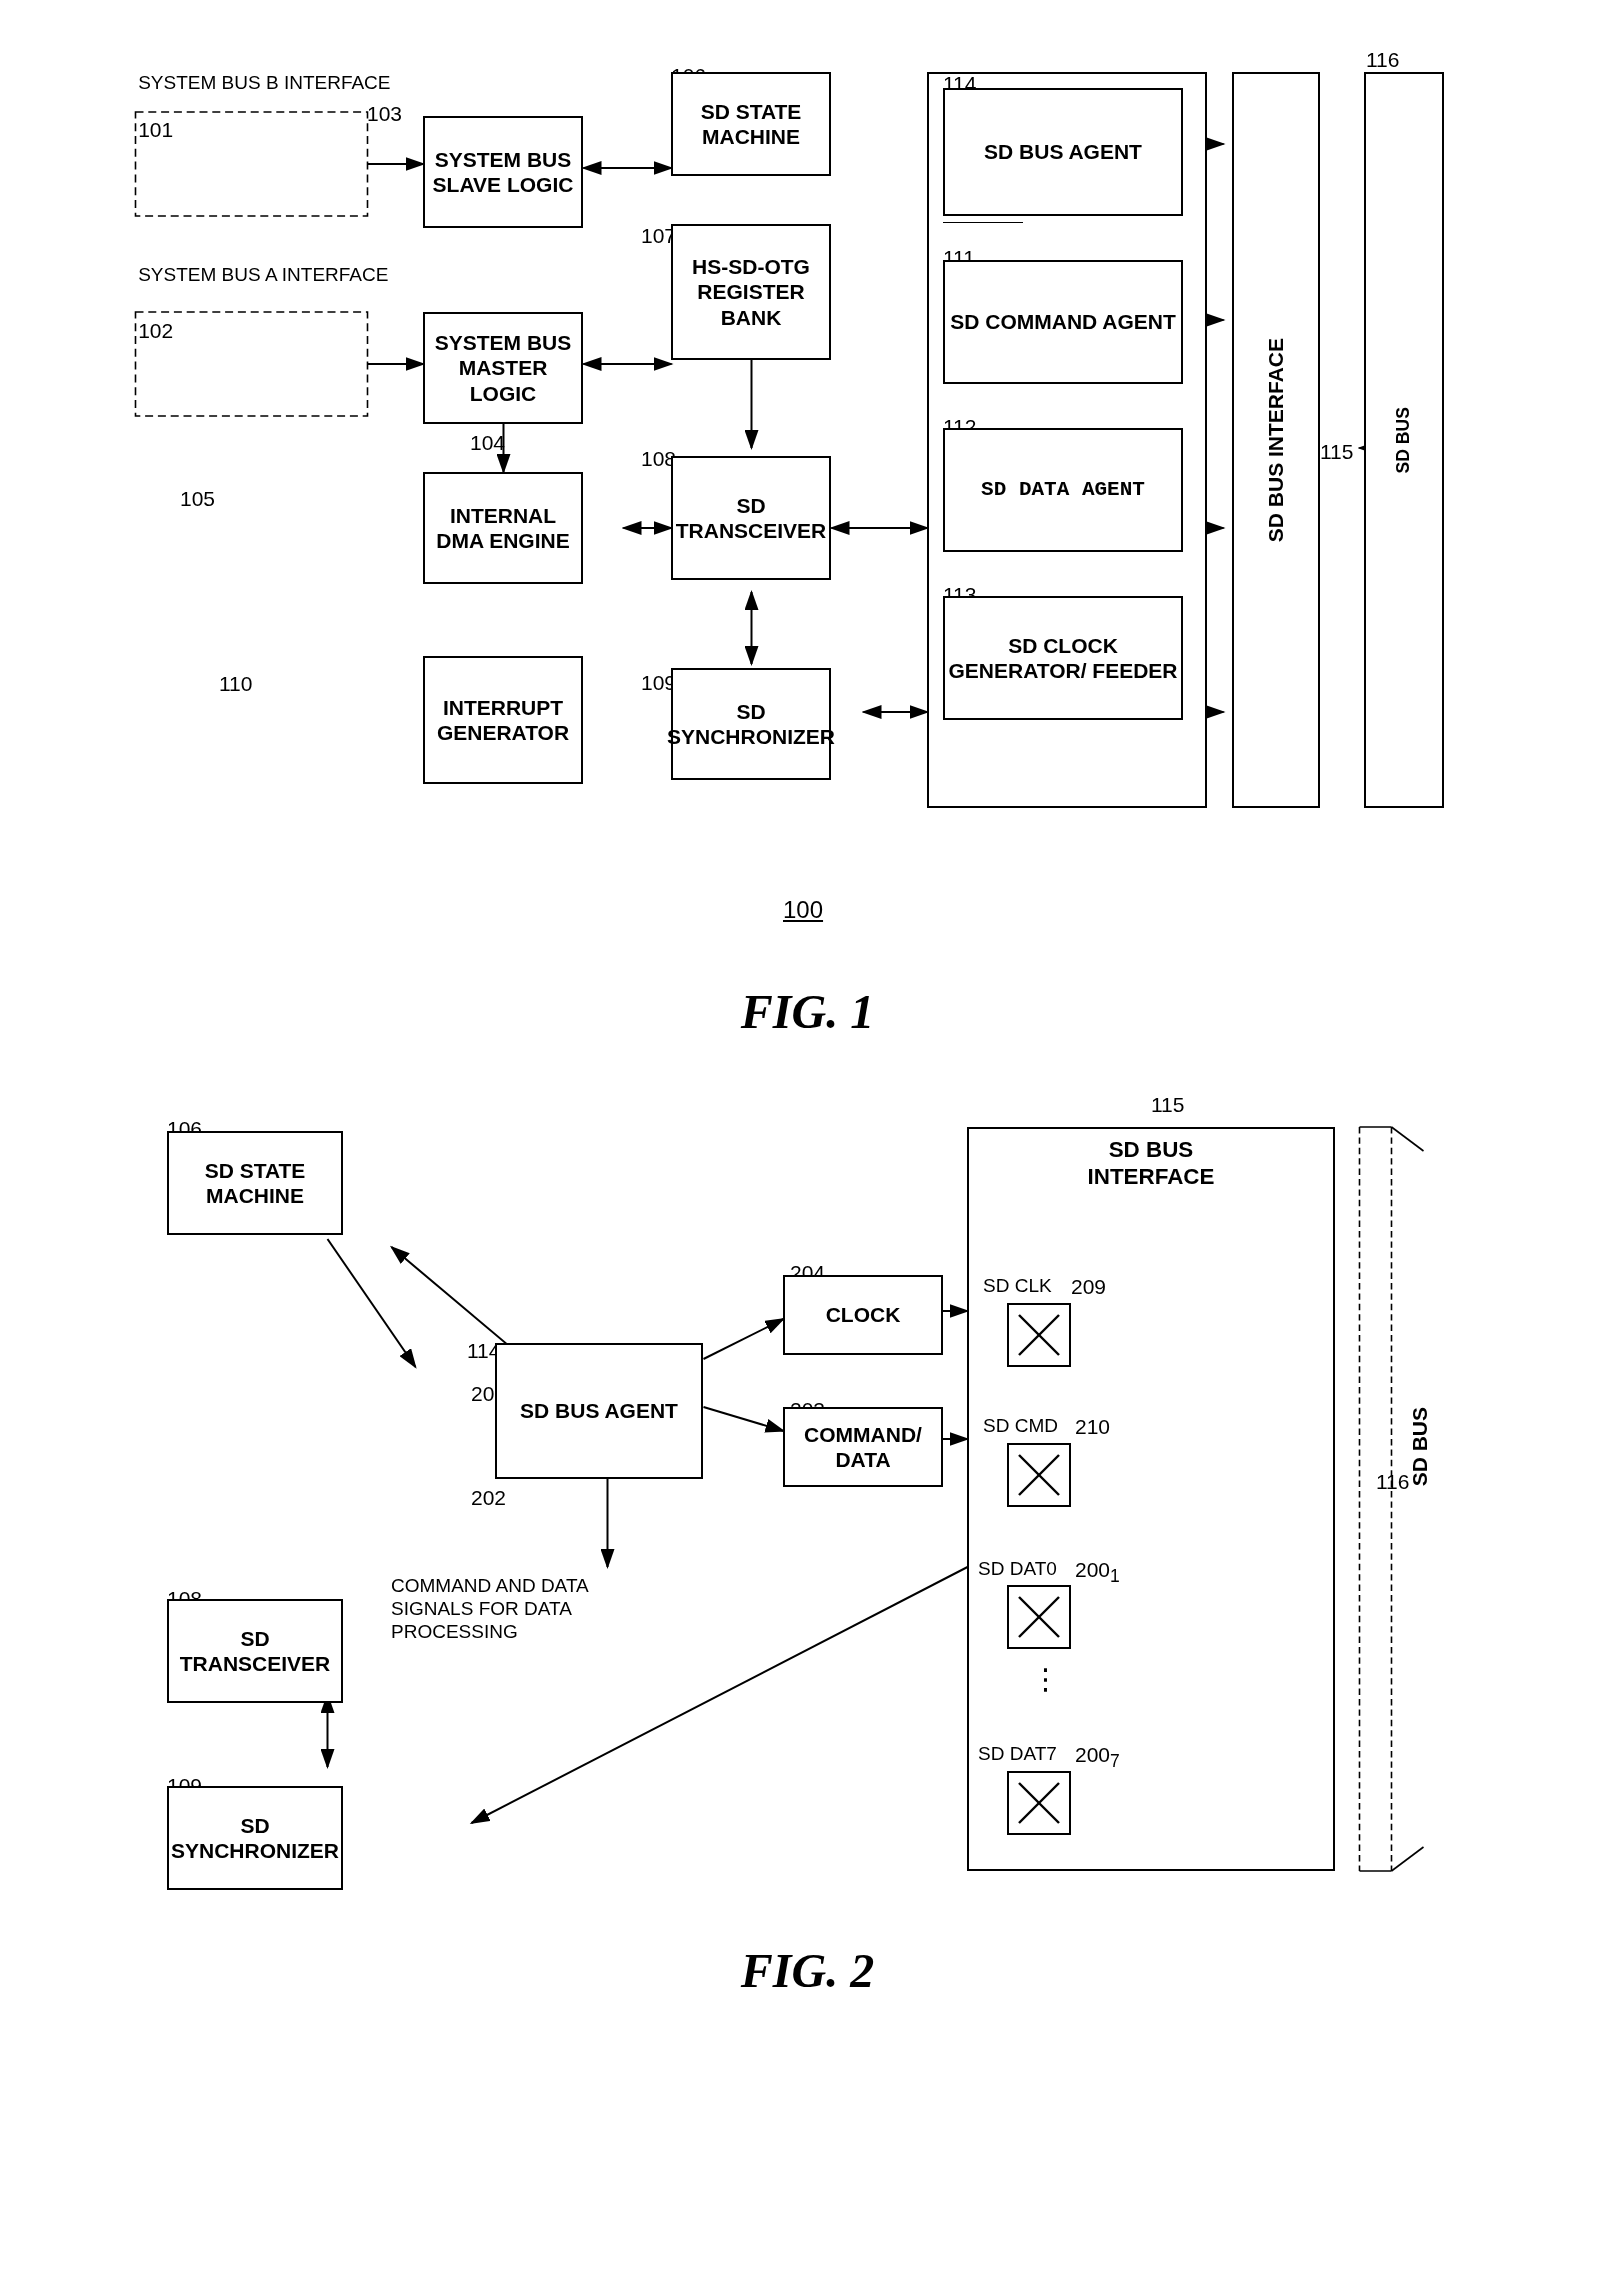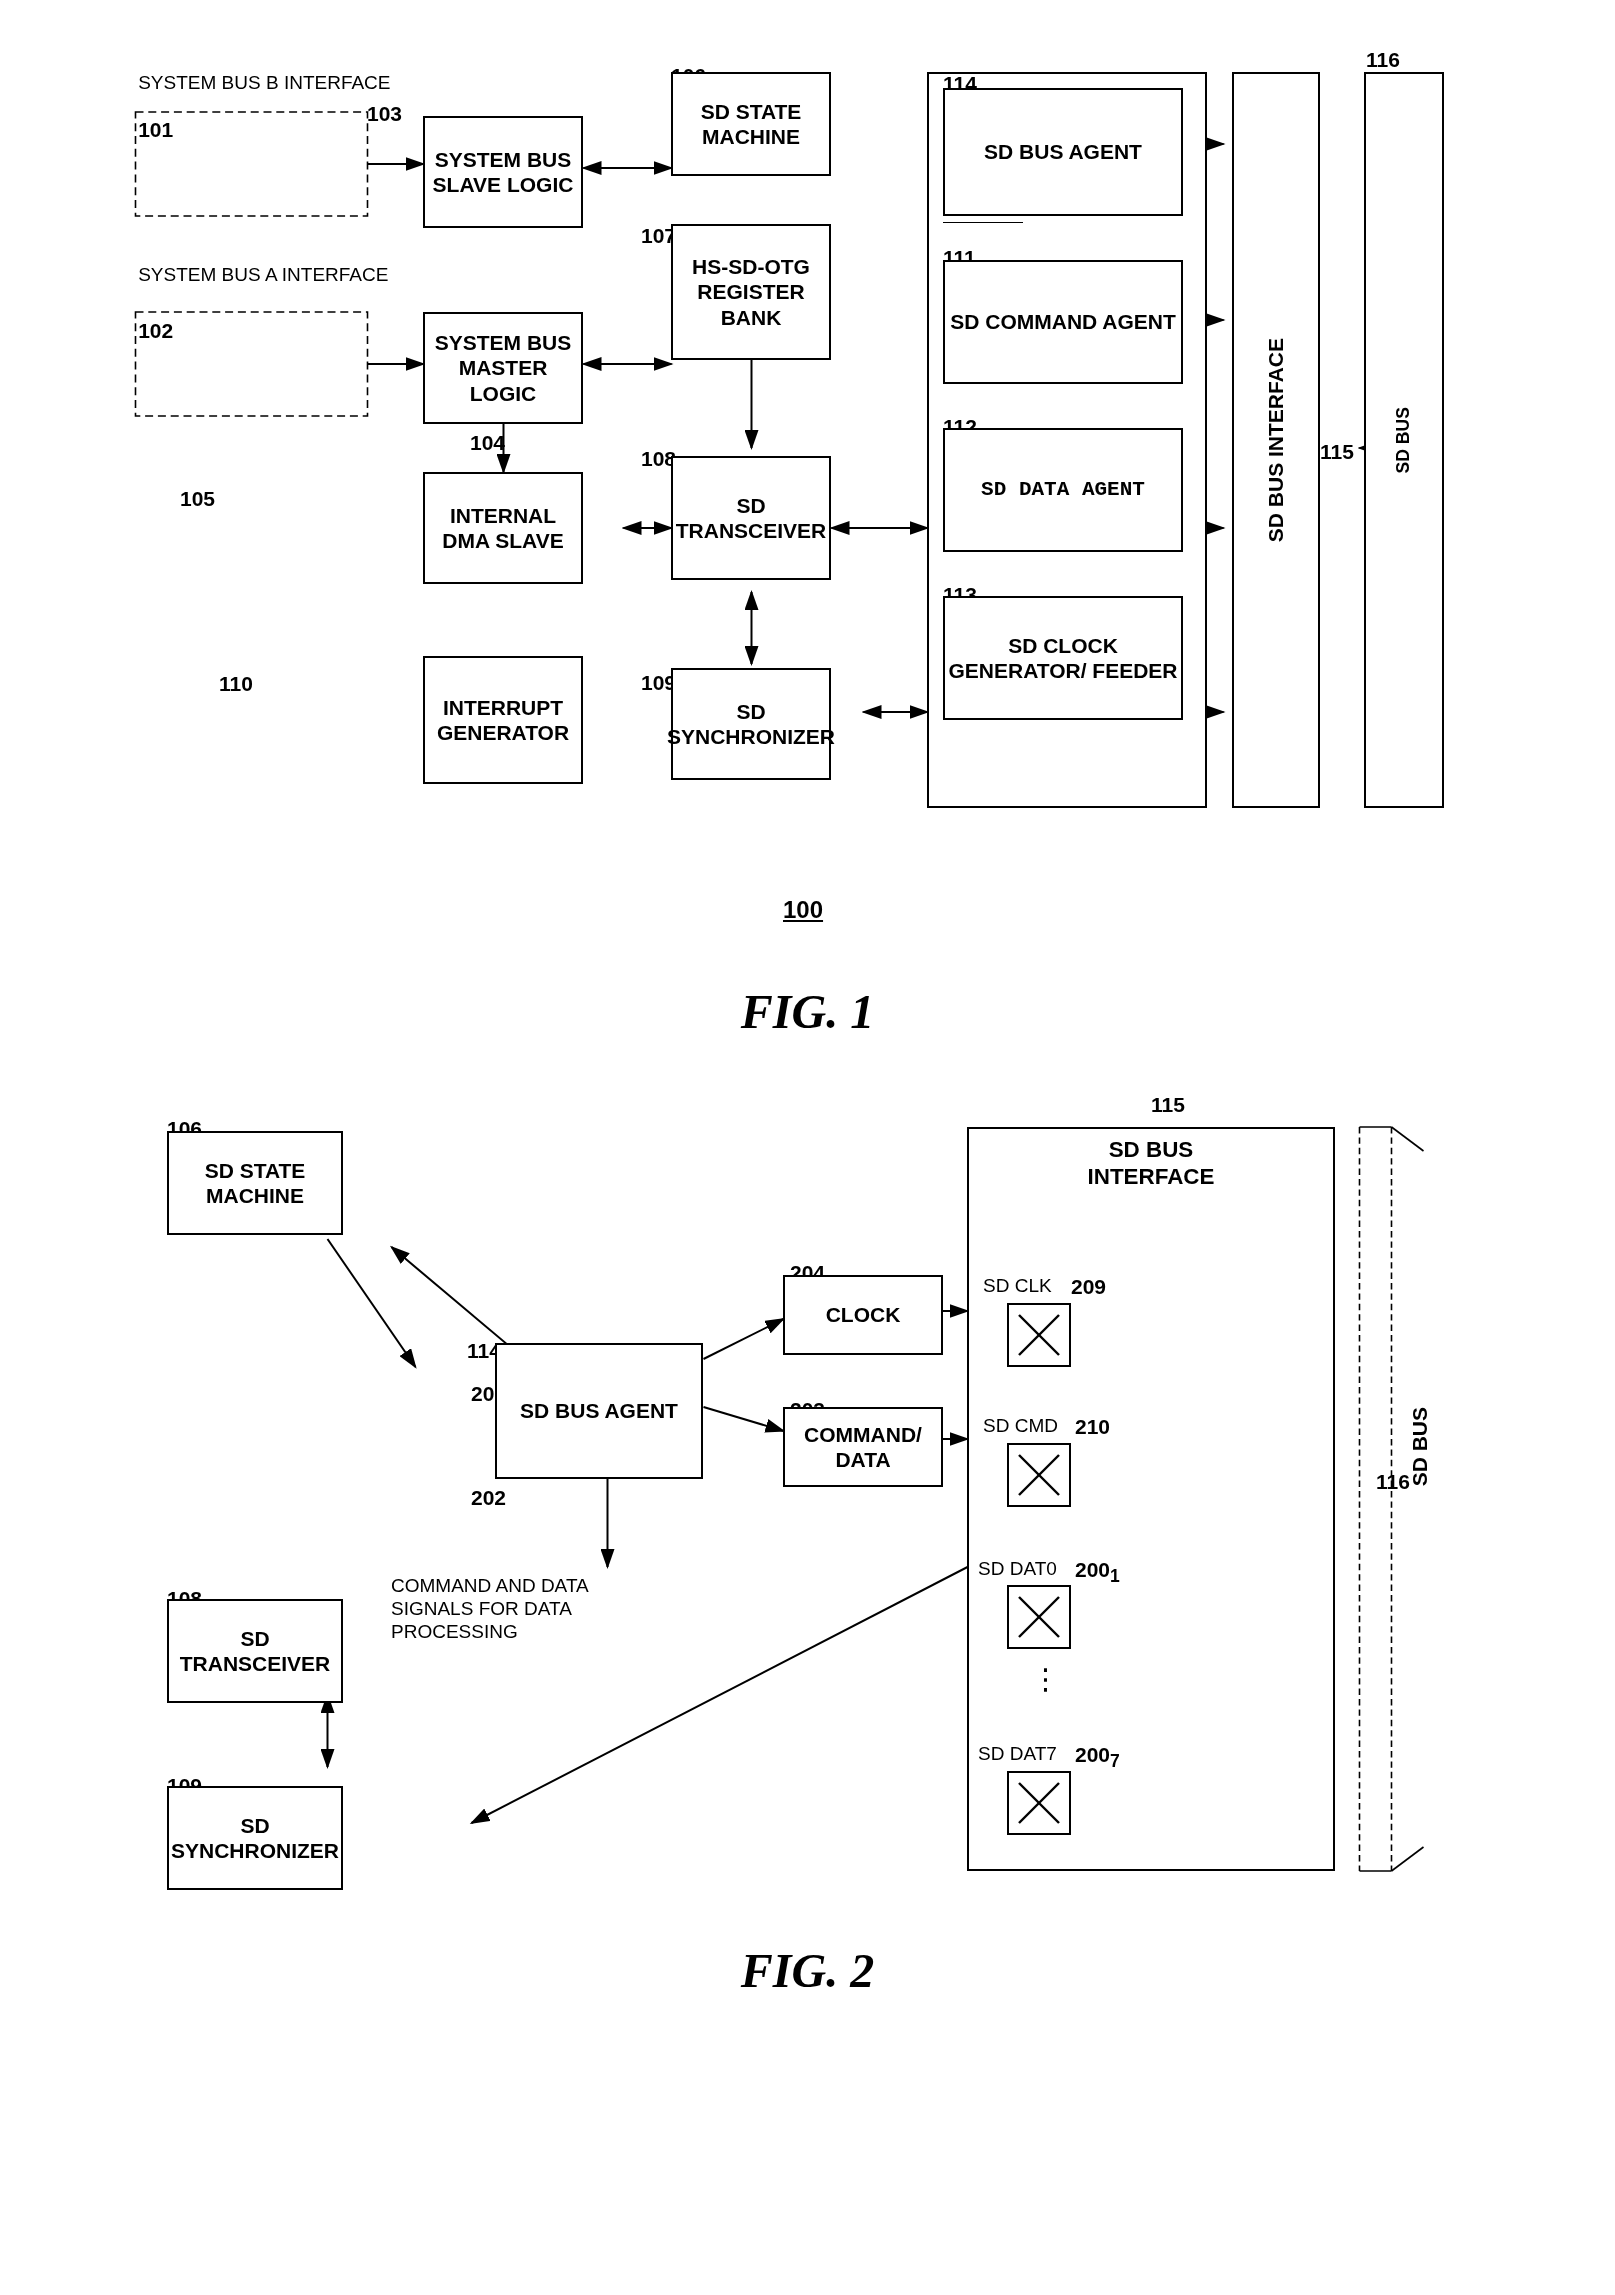--- a/index.html
+++ b/index.html
@@ -67,21 +67,21 @@
       font-size: 19px;
       font-family: Arial, sans-serif;
       font-weight: normal;
       line-height: 1.2;
     }
 
     .ref-num {
       position: absolute;
       font-size: 21px;
       font-family: Arial, sans-serif;
-      font-weight: bold;
+      font-weight: normal;
     }
 
     
     .svg-overlay {
       position: absolute;
       top: 0;
       left: 0;
       width: 100%;
       height: 100%;
       pointer-events: none;
@@ -169,21 +169,21 @@
         <div class="ref-num" style="left:240px; top:54px;">103</div>
 
         <div class="box" style="left:296px; top:68px; width:160px; height:112px;">SYSTEM BUS SLAVE LOGIC</div>
 
         <div class="box" style="left:296px; top:264px; width:160px; height:112px;">SYSTEM BUS MASTER LOGIC</div>
 
         <div class="ref-num" style="left:343px; top:383px;">104</div>
 
         <div class="ref-num" style="left:53px; top:439px;">105</div>
 
-        <div class="box" style="left:296px; top:424px; width:160px; height:112px;">INTERNAL DMA SLAVE</div>
+        <div class="box" style="left:296px; top:424px; width:160px; height:112px;">INTERNAL DMA ENGINE</div>
 
         <div class="ref-num" style="left:49px; top:624px;margin-left:43px;">110</div>
 
         <div class="box" style="left:296px; top:608px; width:160px; height:128px;">INTERRUPT GENERATOR</div>
 
         <div class="ref-num" style="left:544px; top:16px;">106</div>
 
         <div class="box" style="left:544px; top:24px; width:160px; height:104px;">SD STATE MACHINE</div>
 
         <div class="ref-num" style="left:514px; top:176px;">107</div>

